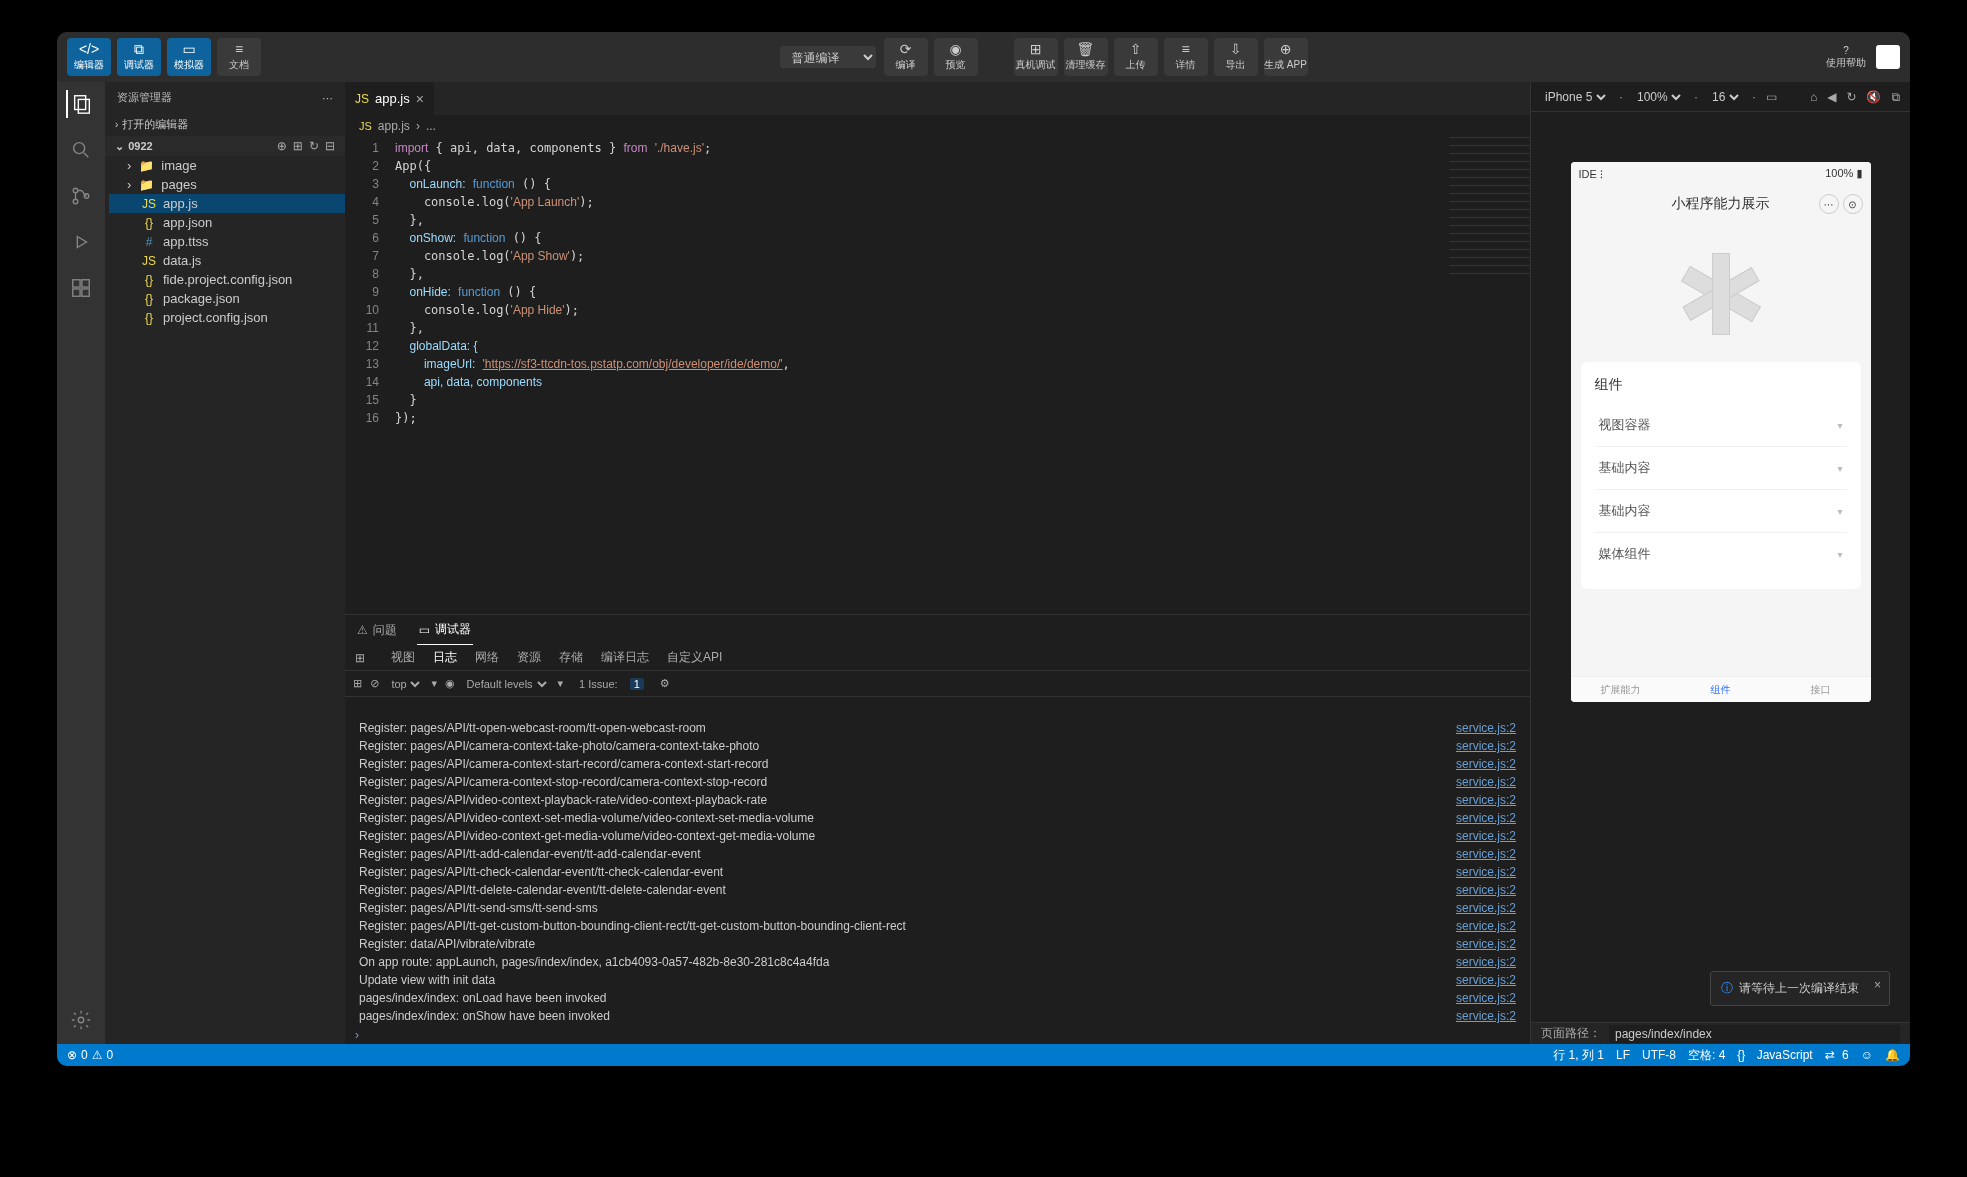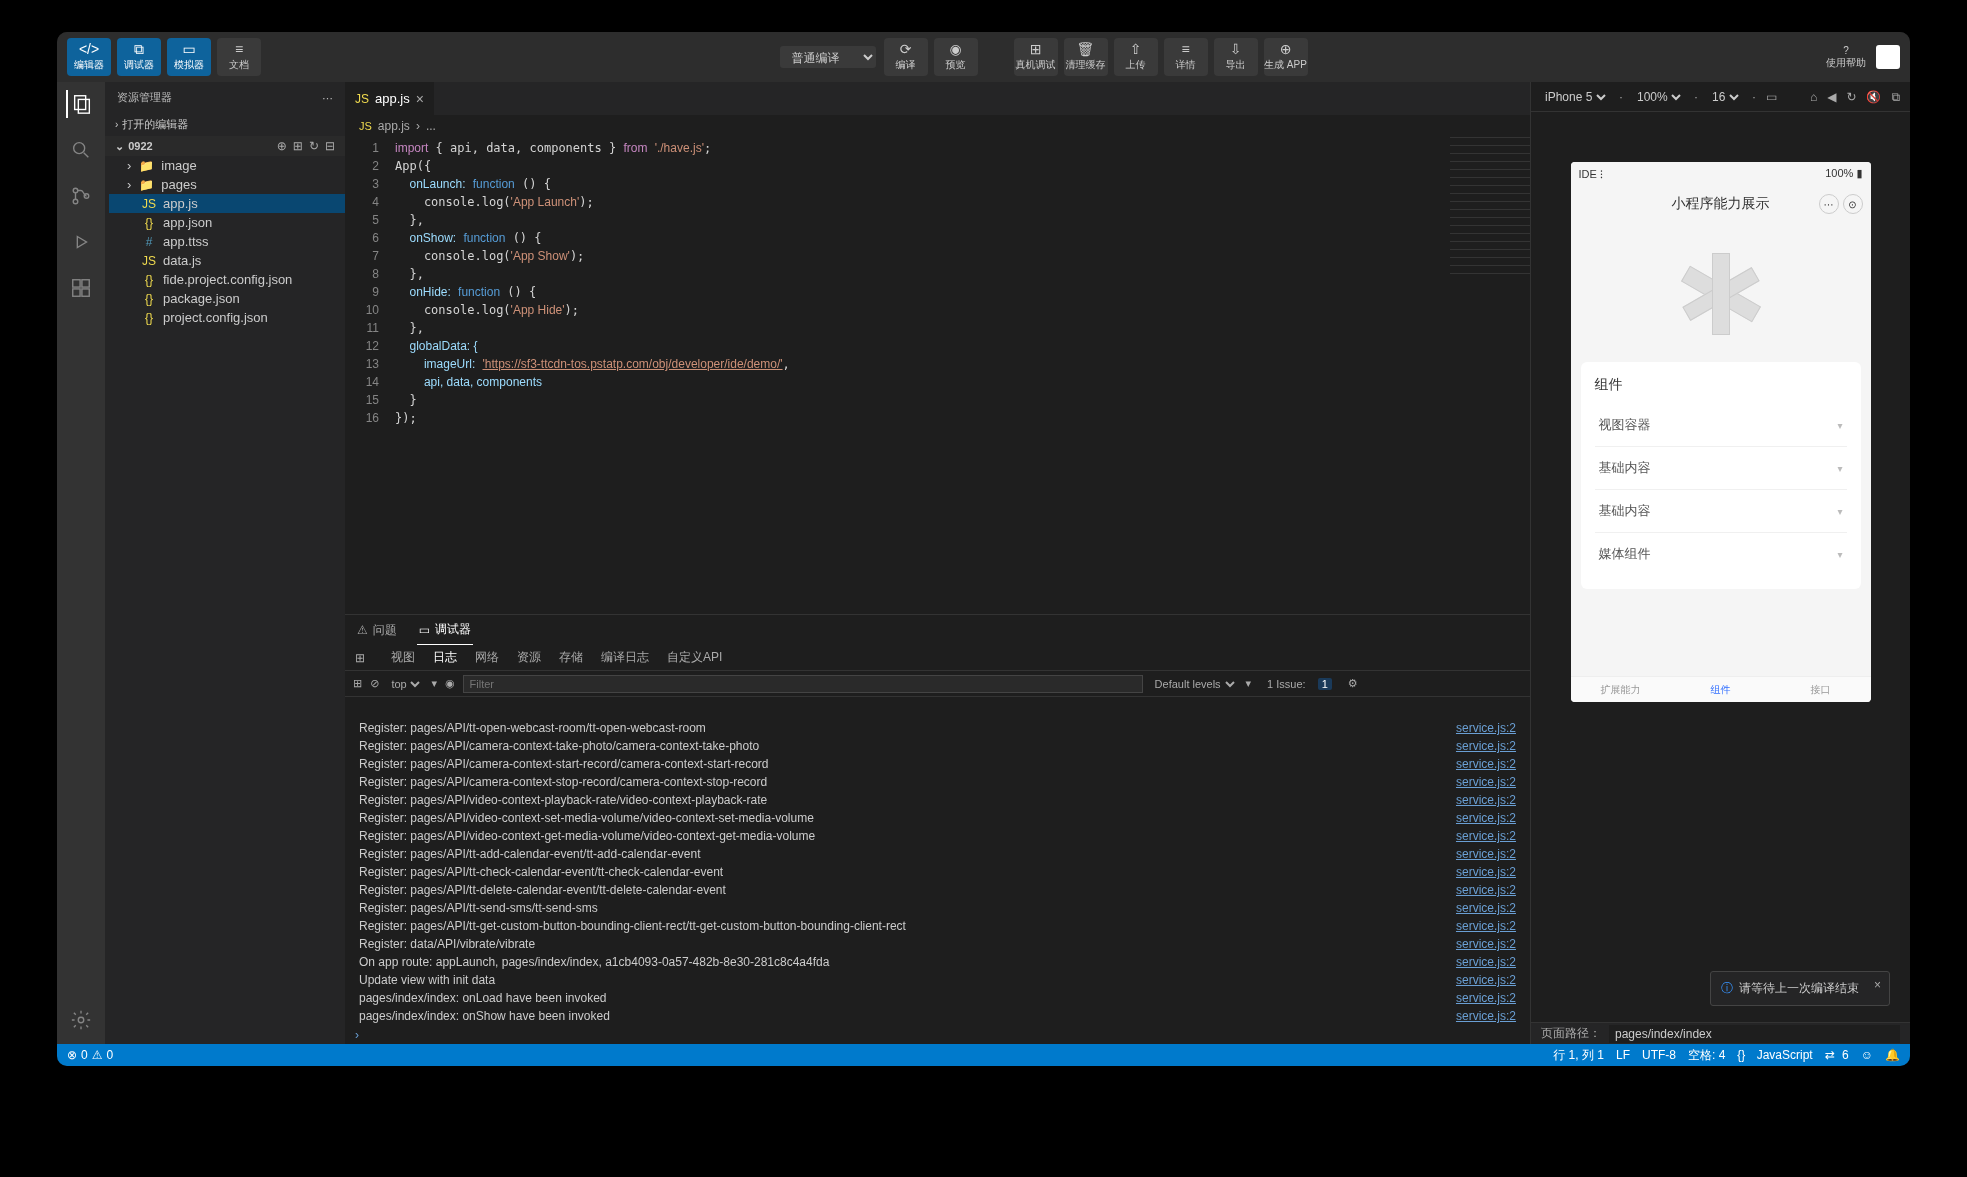--- a/index.html
+++ b/index.html
@@ -354,21 +354,20 @@
             <span class="panel-subtab">存储</span>
             <span class="panel-subtab">编译日志</span>
             <span class="panel-subtab">自定义API</span>
           </div>
         <div class="console-toolbar">
           <span>⊞</span>
           <span>⊘</span>
           <select class="sel"><option>top</option></select>
           <span>▾</span>
           <span>◉</span>
-          <input class="filter" placeholder="Filter" style="">
           <select class="sel"><option>Default levels</option></select>
           <span>▾</span>
           <span style="margin-left:8px">1 Issue:</span>
           <span class="issue-pill">1</span>
           <span style="margin-left:8px">⚙</span>
         </div>
         <div class="console-body" id="console-body">
             <div class="log-line">
               <span>Register: pages/API/tt-open-webcast-room/tt-open-webcast-room</span>
               <span class="log-src">service.js:2</span>

